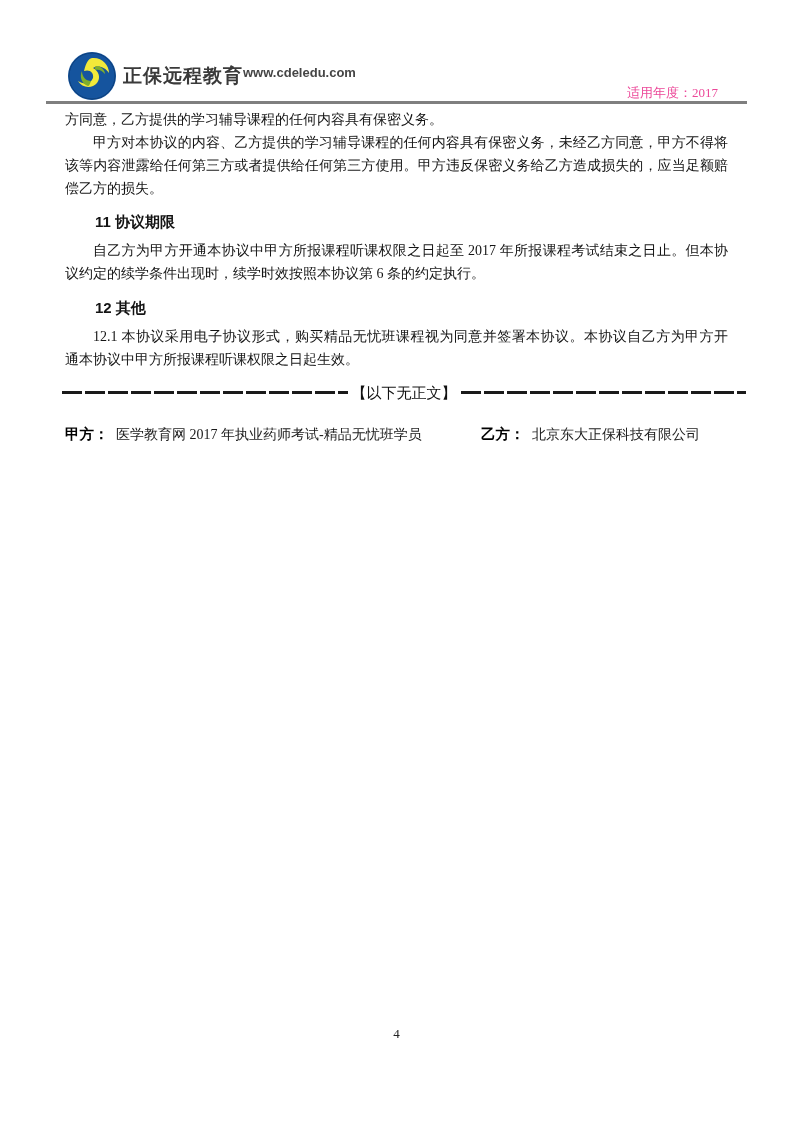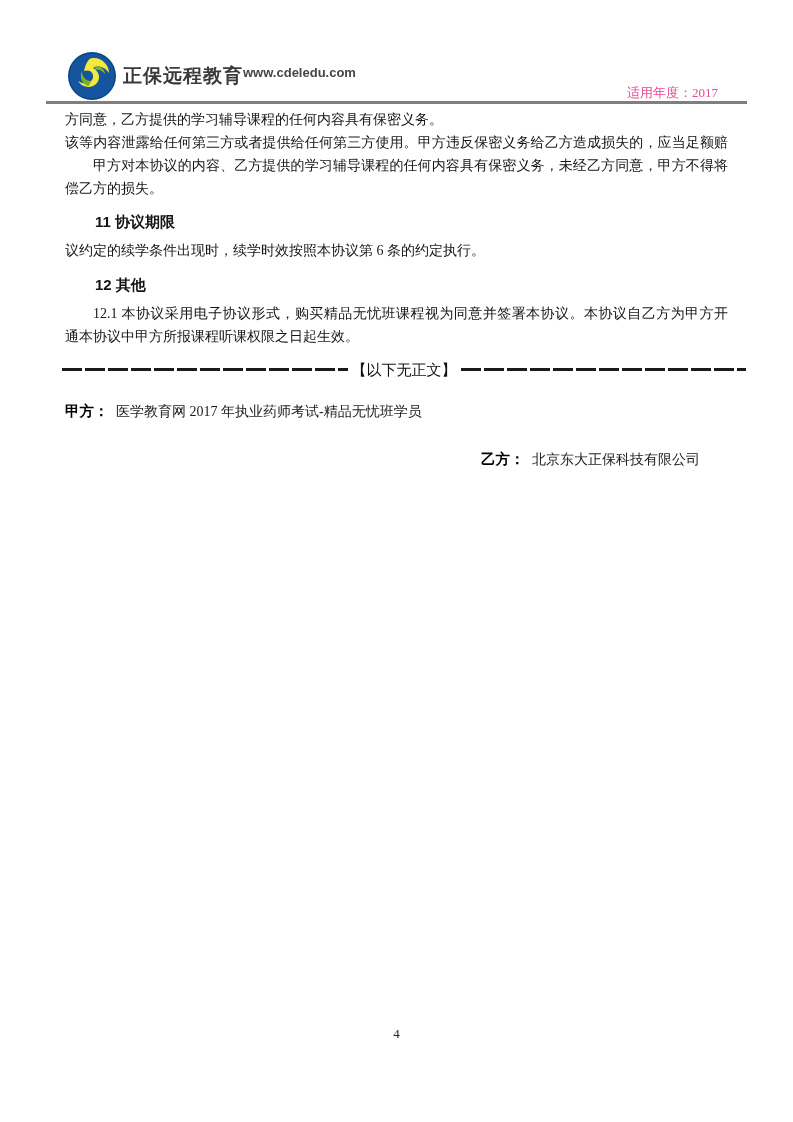--- a/index.html
+++ b/index.html
@@ -46,21 +46,21 @@
   }
   .divider-label {
     font-family:"Liberation Sans","DejaVu Sans",sans-serif;
     font-weight:normal; font-size:15px; color:#111; padding:0 4px; white-space:nowrap;
   }
 
   
   .signature { position:relative; margin-top:20px; height:23px; font-size:14px; }
   .party { position:absolute; top:0; white-space:nowrap; }
   .party-a { left:0; }
-  .party-b { left:416px;margin-top:48px; }
+  .party-b { left:416px; }
   .party-label {
     font-family:"Liberation Sans","DejaVu Sans",sans-serif;
     font-weight:bold; font-size:14.5px; color:#000;
   }
   .party-value { margin-left:4px; color:#1a1a1a; }
 
   
   .page-number { position:absolute; left:0; top:1026px; width:100%; text-align:center; font-size:13px; color:#222; }
 </style>
 </head>
@@ -84,27 +84,28 @@
     </span>
   </div>
   <div class="year">适用年度：2017</div>
   <div class="header-rule"></div>
 
   <div class="content">
 
     <div class="line">方同意，乙方提供的学习辅导课程的任何内容具有保密义务。</div>
 
     <div>
+      <div class="line indent fill">甲方对本协议的内容、乙方提供的学习辅导课程的任何内容具有保密义务，未经乙方同意，甲方不得将</div>
       <div class="line fill">该等内容泄露给任何第三方或者提供给任何第三方使用。甲方违反保密义务给乙方造成损失的，应当足额赔</div>
-      <div class="line indent fill">甲方对本协议的内容、乙方提供的学习辅导课程的任何内容具有保密义务，未经乙方同意，甲方不得将</div>
       <div class="line">偿乙方的损失。</div>
     </div>
 
     <div class="sec-heading h11">11 协议期限</div>
     <div class="p11">
+      <div class="line indent fill">自乙方为甲方开通本协议中甲方所报课程听课权限之日起至 2017 年所报课程考试结束之日止。但本协</div>
       <div class="line">议约定的续学条件出现时，续学时效按照本协议第 6 条的约定执行。</div>
     </div>
 
     <div class="sec-heading h12">12 其他</div>
     <div class="p121">
       <div class="line indent fill">12.1 本协议采用电子协议形式，购买精品无忧班课程视为同意并签署本协议。本协议自乙方为甲方开</div>
       <div class="line">通本协议中甲方所报课程听课权限之日起生效。</div>
     </div>
 
     <div class="divider">

